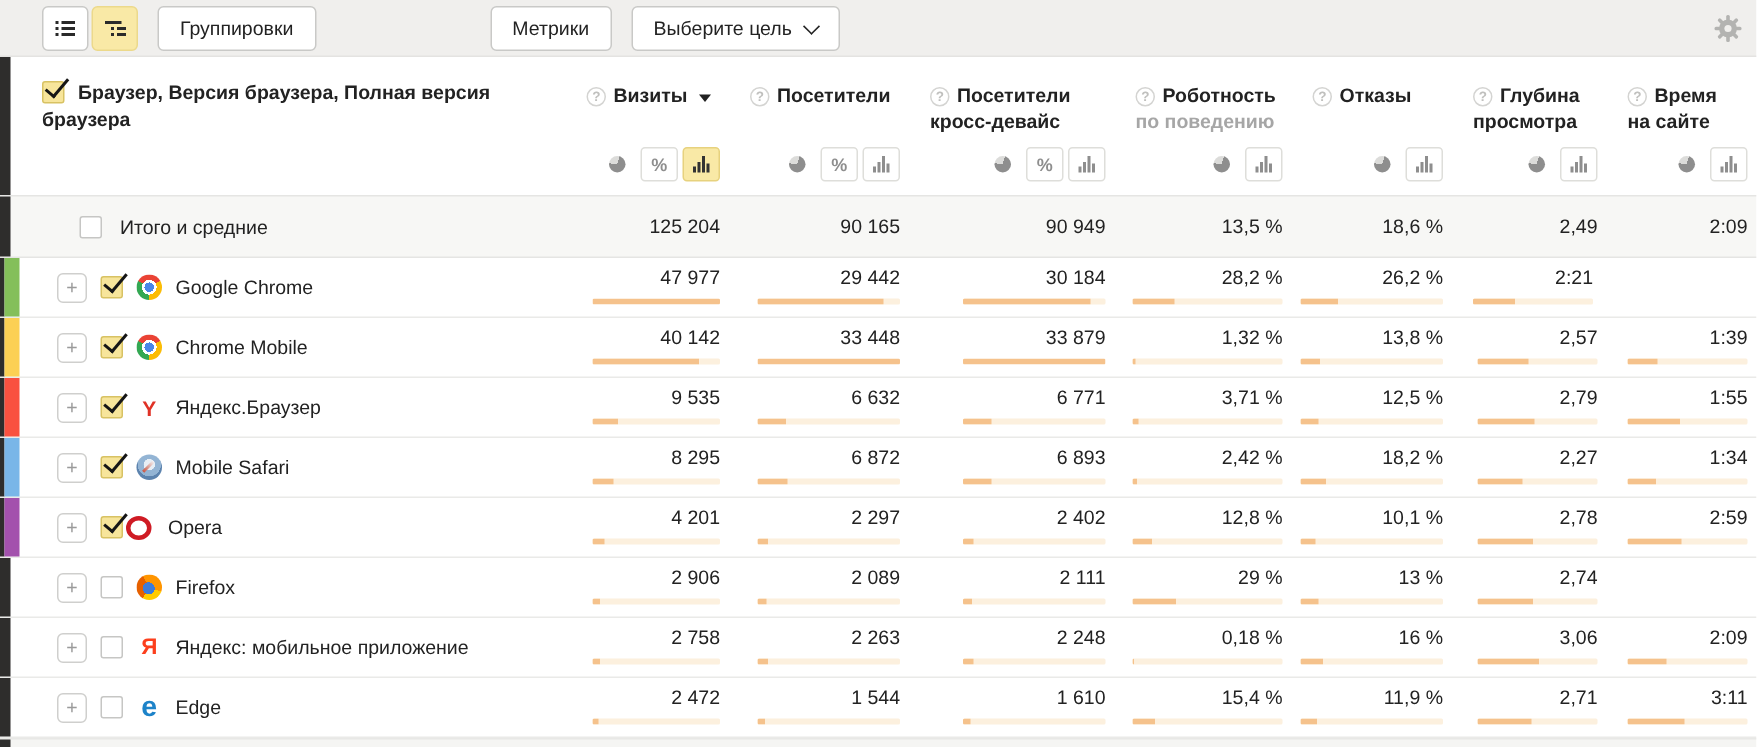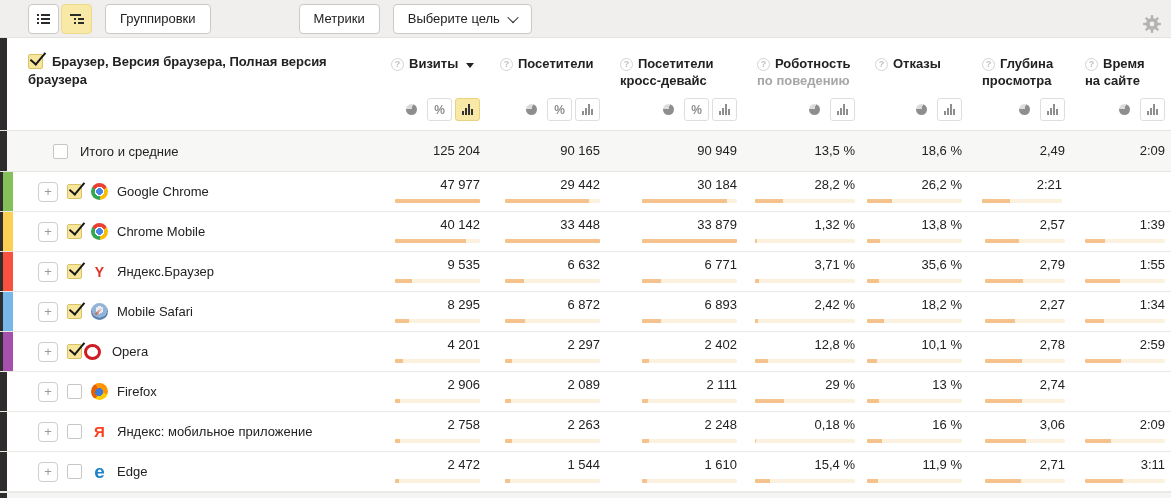--- a/index.html
+++ b/index.html
@@ -14,41 +14,41 @@
   .trow { display:flex; align-items:stretch; padding-right:6px; }
 
   
   .marker { flex:0 0 13px; width:13px; position:relative; }
   .marker::before { content:''; position:absolute; left:0; top:0; bottom:0; width:7px; background:#2e2d2c; }
   .marker.colored::before { width:3px; }
   .marker.colored::after { content:''; position:absolute; left:3px; right:0; top:0; bottom:0; background:var(--mc,#2e2d2c); }
 
   
   .toolbar { height:38px; background:#f0efed; border-bottom:1px solid #e4e3e1; align-items:center; }
-  .toolbar-inner { display:flex; align-items:flex-end; flex:1; padding-left:15px; }
+  .toolbar-inner { display:flex; align-items:center; flex:1; padding-left:15px; }
   .btn {
     background:#fff; border:1px solid #c9c9c7; border-radius:4px; height:30px;
     padding:0 14px; font-size:13px; color:#222; display:inline-flex; align-items:center;
     cursor:pointer; font-family:inherit;
   }
   .tgv {
     width:31px; height:30px; padding:0; justify-content:center;
     background:#fff; border:1px solid #c9c9c7; border-radius:4px;
     display:inline-flex; align-items:center; cursor:pointer;
   }
   .tgv + .tgv { margin-left:2px; }
   .tgv.active { background:#f9e9a6; border-color:#ecd98b; }
   .icon-rows { display:flex; flex-direction:column; gap:2px; }
   .icon-rows .r { display:flex; align-items:center; gap:2px; }
   .icon-rows i { display:block; background:#2a2a2a; height:2px; }
   .icon-rows .d { width:2px; }
   .icon-rows .l9 { width:9px; } .icon-rows .l11 { width:11px; } .icon-rows .l6 { width:6px; }
   .icon-rows .ind { margin-left:4px; }
   .btn-groupings { margin-left:13px; }
-  .btn-metrics { margin-left:88px; }
+  .btn-metrics { margin-left:116px; }
   .btn-goal { margin-left:13px; }
   .chev { width:8px; height:8px; border-right:1.7px solid #222; border-bottom:1.7px solid #222;
           transform:rotate(45deg) translate(-1px,-1px); margin-left:9px; display:inline-block; }
   .gear { margin-left:auto; margin-right:3px; display:inline-flex; cursor:pointer; }
 
   
   .thead { height:92px; background:#fff; }
   .name-cell { flex:0 0 358px; width:358px; }
   .thead .name-cell { padding:15px 10px 0 15px; }
   .dim-title { font-weight:bold; line-height:18px; }
@@ -510,21 +510,21 @@
             <i class="fill" style="width: 20%;"></i>
           </span>
         </div>
       <div class="num-cell c4">
           <span class="val">3,71 %</span>
           <span class="track">
             <i class="fill" style="width: 4%;"></i>
           </span>
         </div>
       <div class="num-cell c5">
-          <span class="val">35,6 %</span>
+          <span class="val">12,5 %</span>
           <span class="track">
             <i class="fill" style="width: 13%;"></i>
           </span>
         </div>
       <div class="num-cell c6">
           <span class="val">2,79</span>
           <span class="track">
             <i class="fill" style="width: 47%;"></i>
           </span>
         </div>

